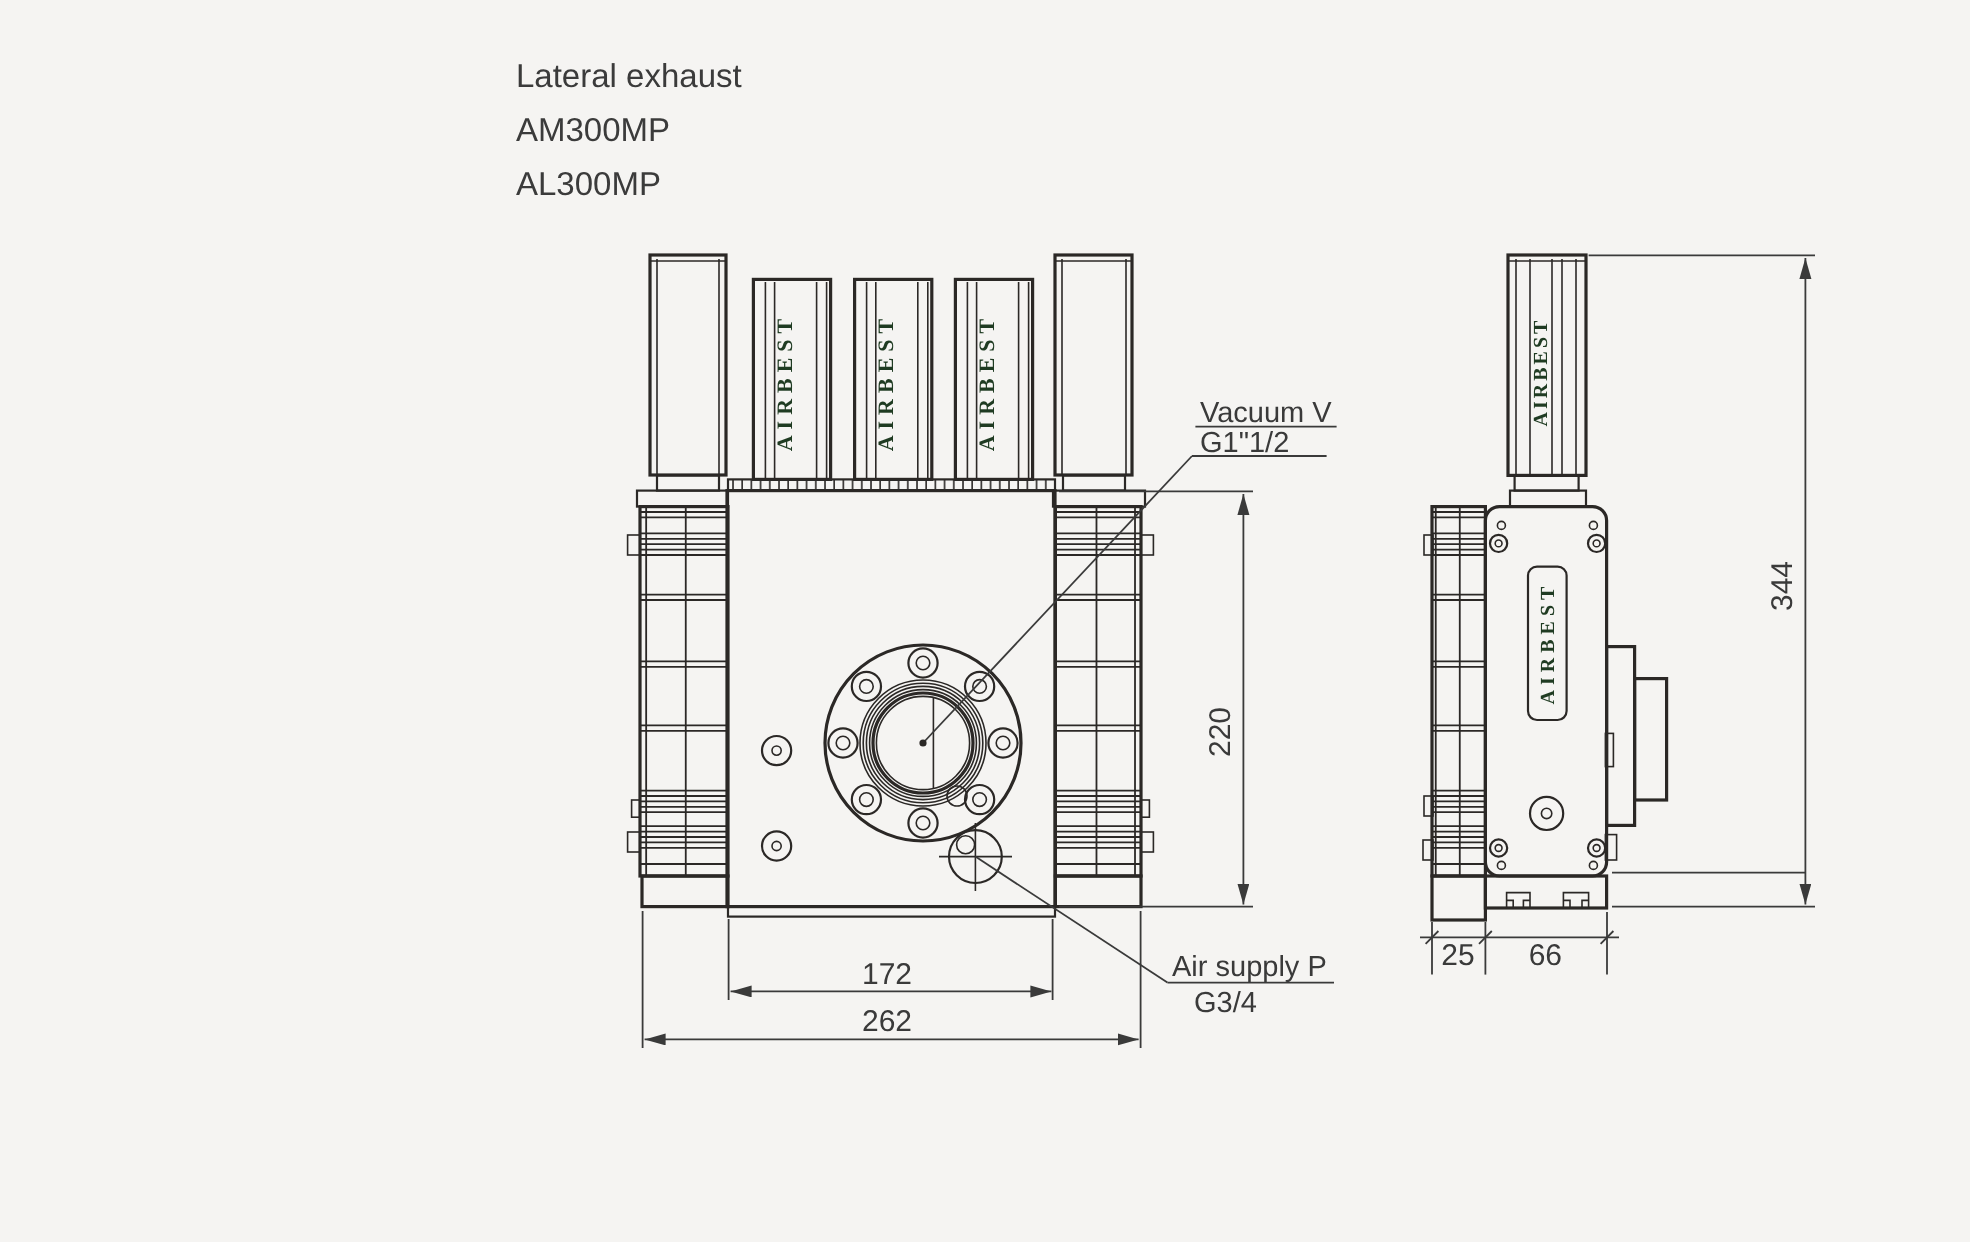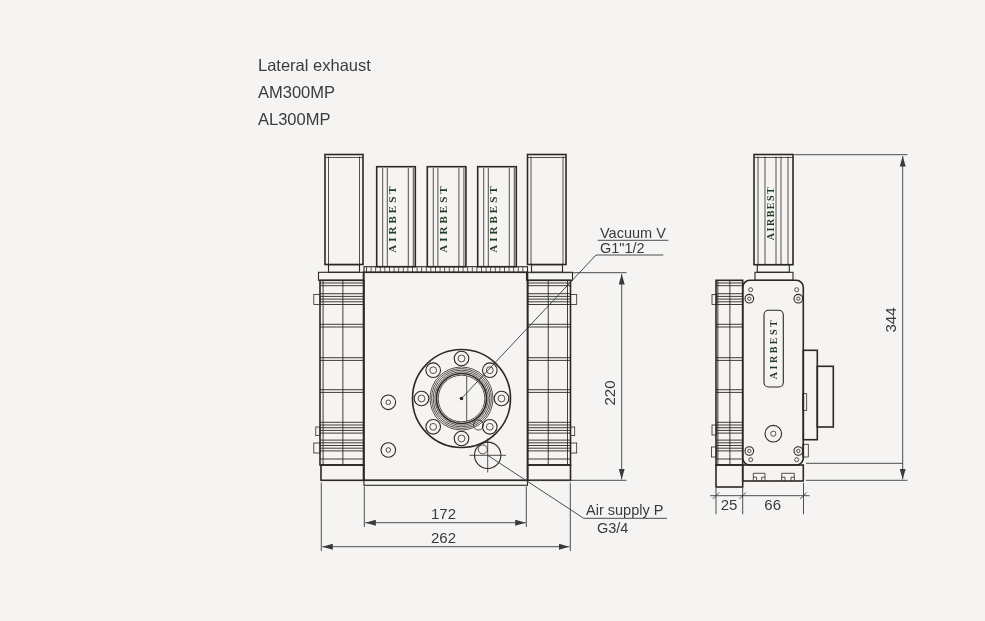--- a/index.html
+++ b/index.html
@@ -2,21 +2,21 @@
 <html><head>
 <meta charset="utf-8">
 <style>
   html,body{margin:0;padding:0;}
   body{
     width:985px;height:621px;
     background:#f5f4f2;
     font-family:"Liberation Sans", sans-serif;
     overflow:hidden;
   }
-  .stage{position:relative;width:985px;height:446px;margin-top:27px;}
+  .stage{position:relative;width:985px;height:446px;}
   svg{position:absolute;left:0;top:0;}
   
   .t  {stroke:#2b2826;stroke-width:1.6;fill:none;}   
   .m  {stroke:#2b2826;stroke-width:1.1;fill:none;}   
   .f  {stroke:#2b2826;stroke-width:0.8;fill:none;}   
   .band{stroke:#2b2826;stroke-width:0.9;fill:none;}
   .dim{stroke:#3a3a3a;stroke-width:0.9;fill:none;}
   .dot{fill:#2b2826;stroke:none;}
   text{fill:#3a3a3a;}
   .title-text{font-size:16.5px;fill:#3b3b3b;}

